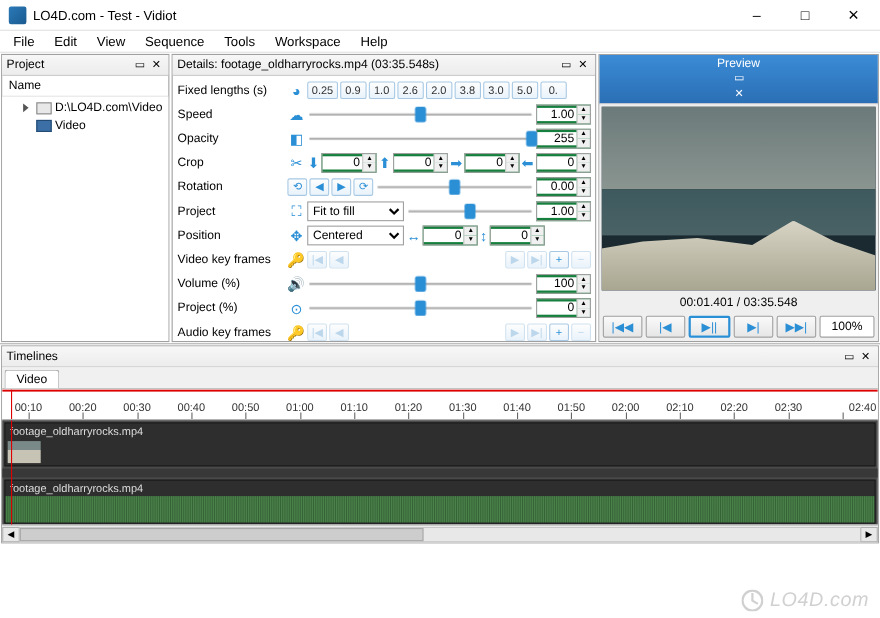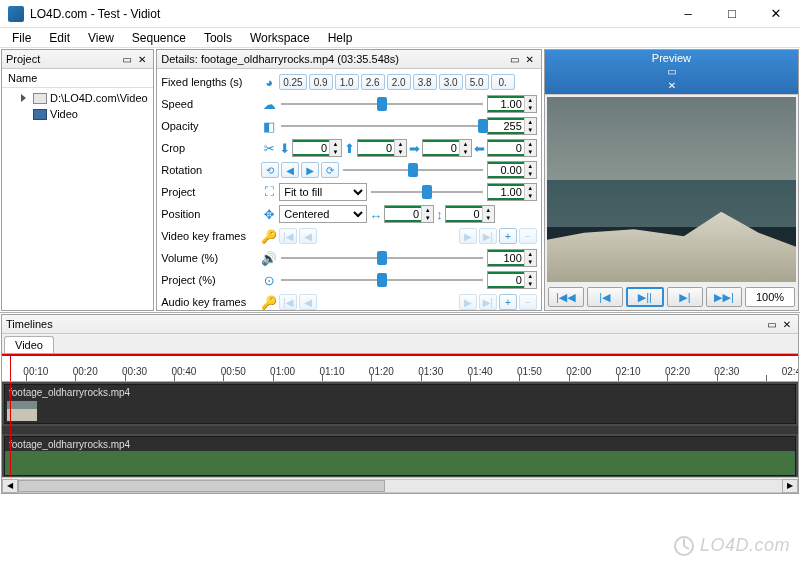--- a/index.html
+++ b/index.html
@@ -56,21 +56,21 @@
 .time-lbl { text-align: center; font-size: 11px; padding: 3px; background: transparent; }
 .transport { display: flex; gap: 3px; padding: 3px; align-items: center; }
 .tbtn { flex: 1; height: 20px; border: 1px solid #a0a0a0; background: linear-gradient(#fafafa,#e6e6e6); display: flex; align-items: center; justify-content: center; color: #2b8fd6; font-size: 11px; border-radius: 2px; cursor: default; }
 .tbtn.active { border: 2px solid #2b8fd6; }
 .zoom { width: 50px; text-align: center; font-size: 11px; border: 1px solid #a0a0a0; background: #fff; height: 20px; line-height: 18px; border-radius: 2px; }
 
 .timelines { height: 180px; display: flex; flex-direction: column; margin: 1px; border: 1px solid #a0a0a0; }
 .tabrow { display: flex; background: #f0f0f0; padding: 2px 2px 0; border-bottom: 1px solid #b0b0b0; }
 .tab { padding: 2px 10px; font-size: 11px; background: #fff; border: 1px solid #b0b0b0; border-bottom: none; border-radius: 3px 3px 0 0; }
 .ruler { height: 28px; background: #fff; border-bottom: 1px solid #aaa; position: relative; overflow: hidden; }
-.ruler .tick { position: absolute; top: 12px; font-size: 10px; color: #333; transform: translateX(-50%); margin-left: 10px; }
+.ruler .tick { position: absolute; top: 12px; font-size: 10px; color: #333; transform: translateX(-50%); }
 .ruler .tickline { position: absolute; bottom: 0; width: 1px; height: 6px; background: #666; }
 .ruler .top-red { position: absolute; top: 0; left: 0; right: 0; height: 2px; background: #d00; }
 .playhead { position: absolute; top: 0; bottom: 0; left: 8px; width: 1px; background: #d00; z-index: 5; }
 .tracks { flex: 1; background: #4a4a4a; position: relative; overflow: hidden; }
 .track-bg { position: absolute; left: 0; right: 0; background: #383838; }
 .clip { position: absolute; left: 2px; right: 2px; height: 40px; background: #2e2e2e; border: 1px solid #1a1a1a; }
 .clip .clip-lbl { color: #ddd; font-size: 10px; padding: 2px 4px; }
 .clip .thumb-img { position: absolute; left: 2px; top: 16px; width: 30px; height: 20px; background: linear-gradient(#7a8a88 40%, #c8c4b5 40%); }
 .clip.audio .wave { position: absolute; inset: 14px 0 0 0; background: repeating-linear-gradient(90deg,#3a7a3a 0,#5aaa5a 1px,#3a7a3a 2px); opacity: 0.7; }
 .hscroll { height: 16px; background: #f0f0f0; border-top: 1px solid #c0c0c0; position: relative; display: flex; align-items: center; }
@@ -341,20 +341,21 @@
       <span class="spacer"></span>
       <span class="hdr-btn" style="color:#fff">▭</span>
       <span class="hdr-btn" style="color:#fff">✕</span>
     </div>
     <div class="preview-body">
       <div class="vid">
         <div class="sky"></div>
           <div class="sea"></div>
           <div class="rock"></div>
       </div>
+      <div class="time-lbl">00:01.401 / 03:35.548</div>
       <div class="transport">
         <div class="tbtn">|◀◀</div>
         <div class="tbtn">|◀</div>
         <div class="tbtn active">▶||</div>
         <div class="tbtn">▶|</div>
         <div class="tbtn">▶▶|</div>
         <div class="zoom">100%</div>
       </div>
     </div>
   </div>

